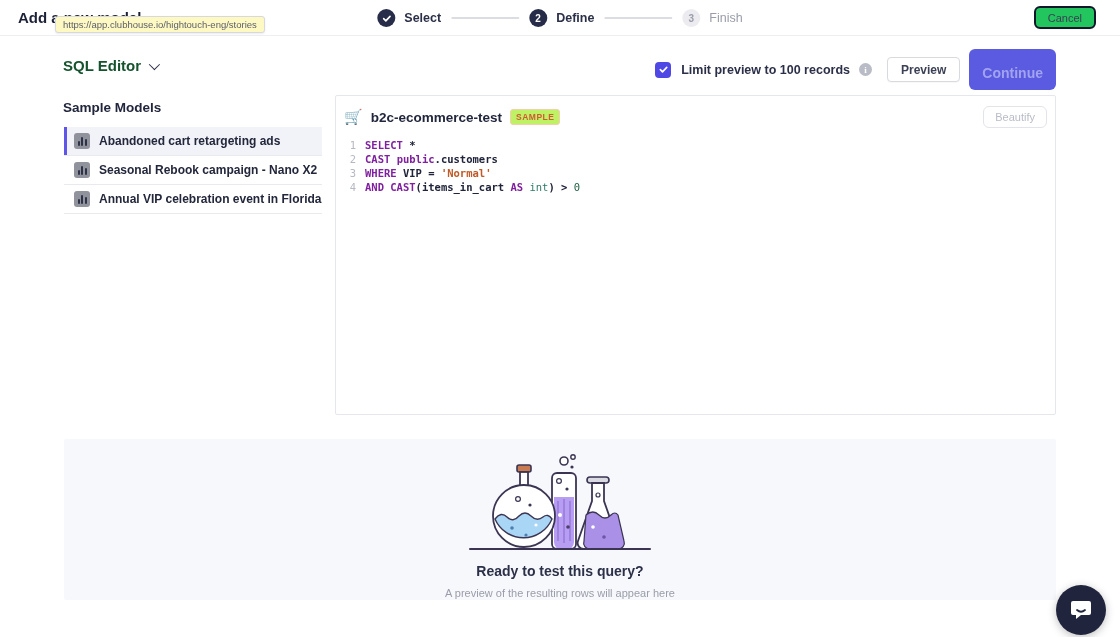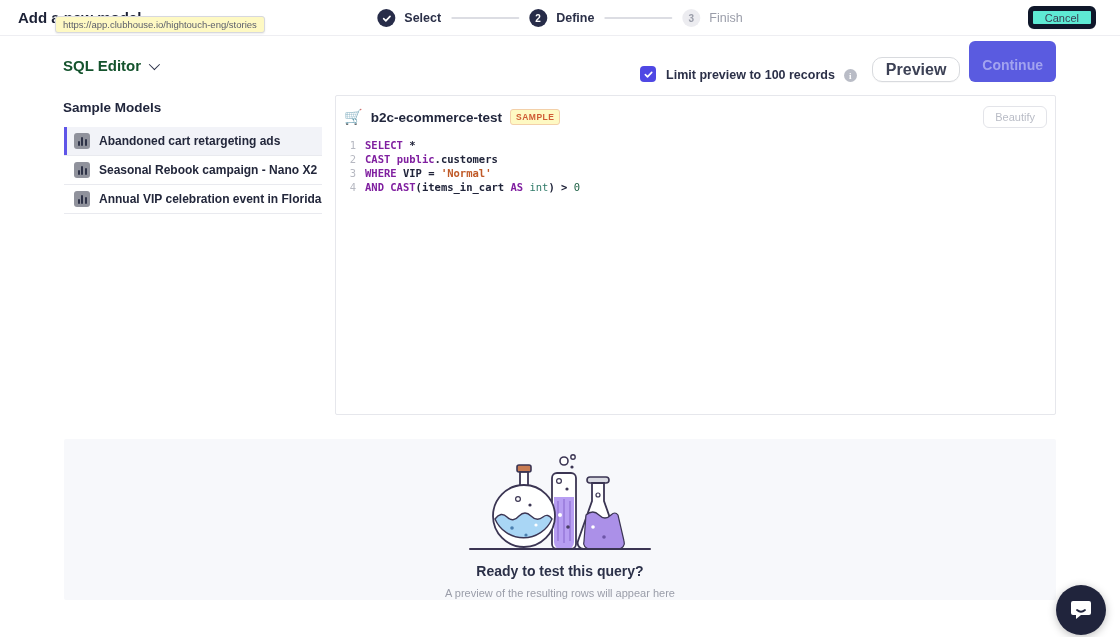--- a/index.html
+++ b/index.html
@@ -32,49 +32,49 @@
     font-size:10px; font-weight:bold;
   }
   .step-circle.done, .step-circle.active { background:#272c49; color:#ffffff; }
   .step-circle.upcoming { background:#ececf0; color:#9a9da9; }
   .step-label { font-size:12.5px; font-weight:bold; color:#2b3048; }
   .step-label.upcoming { color:#9a9da9; font-weight:normal; }
   .step-line { width:68px; height:2px; background:#dcdde3; border-radius:1px; }
   .check-glyph { width:9px; height:9px; display:block; }
   .cancel-btn {
     position:absolute; right:24px; top:6px; height:23px; padding:0 12px;
-    background:#5eead4; border:5px solid #0f172a; border-radius:6px;
+    background:#22c55e; border:2px solid #0f172a; border-radius:6px;
     font-size:11px; color:#3c4155; font-family:inherit; cursor:pointer;
     box-shadow:0 1px 1px rgba(0,0,0,0.03);
   }
   
   .sql-editor-heading {
     position:absolute; left:63px; top:57px; display:flex; align-items:center; gap:8px;
     font-size:15px; font-weight:bold; color:#14532d; cursor:pointer;
   }
   .chevron-down {
     width:8px; height:8px; border-right:1.8px solid #2b3048; border-bottom:1.8px solid #2b3048;
     transform:rotate(45deg) translateY(-2px);
   }
   .right-controls {
-    position:absolute; right:64px; top:57px; display:flex; align-items:flex-end; gap:9px; height:25px;
+    position:absolute; right:64px; top:57px; display:flex; align-items:center; gap:9px; height:25px;
   }
   .limit-checkbox {
     width:16px; height:16px; background:#4f48e4; border-radius:4px;
     display:flex; align-items:center; justify-content:center; cursor:pointer;
   }
   .limit-label { font-size:12.5px; color:#2b3048; font-weight:bold; margin-left:1px; }
   .info-icon {
     width:13px; height:13px; border-radius:50%; background:#b9bcc6; color:#ffffff;
     font-size:9px; font-weight:bold; display:flex; align-items:center; justify-content:center;
     font-family:"Liberation Serif", serif; cursor:pointer;
   }
   .preview-btn {
-    height:25px; padding:0 13px; background:#ffffff; border:1px solid #d8dade; border-radius:10px;
-    font-size:16px; font-weight:bold; color:#3c4155; font-family:inherit; cursor:pointer; margin-left:6px;
+    height:25px; padding:0 13px; background:#ffffff; border:1px solid #d8dade; border-radius:4px;
+    font-size:12px; font-weight:bold; color:#3c4155; font-family:inherit; cursor:pointer; margin-left:6px;
     box-shadow:0 1px 1px rgba(0,0,0,0.03);
   }
   .continue-btn {
     height:41px; padding:16px 13px; background:#5a5be0; border:none; border-radius:6px;
     font-size:14px; font-weight:bold; color:#a2a3ef; font-family:inherit; cursor:pointer;
   }
   
   .sample-heading { position:absolute; left:63px; top:100px; font-size:13.5px; font-weight:bold; color:#21263c; }
   .model-list { position:absolute; left:64px; top:126px; width:258px; border-top:1px solid #ffffff; }
   .model-row {
@@ -95,21 +95,21 @@
   
   .editor-panel {
     position:absolute; left:335px; top:95px; width:721px; height:320px;
     background:#ffffff; border:1px solid #e6e7ec; border-radius:2px;
   }
   .editor-header { height:32px; display:flex; align-items:center; padding:10px 8px 0 8px; }
   .model-emoji { font-size:15px; margin-right:8px; }
   .editor-title { font-size:13.5px; font-weight:bold; color:#21263c; }
   .sample-badge {
     margin-left:8px; font-size:8.5px; font-weight:bold; letter-spacing:0.5px; color:#cf5b35;
-    background:#fef9c3; border:1px solid #f3d0a9; border-radius:3px; padding:2px 5px 1.5px;
+    background:#bef264; border:1px solid #f3d0a9; border-radius:3px; padding:2px 5px 1.5px;
   }
   .beautify-btn {
     margin-left:auto; height:22px; padding:0 11px; background:#ffffff;
     border:1px solid #e3e4e9; border-radius:6px; font-size:11px; color:#b9bcc6;
     font-family:inherit; cursor:default;text-align:right;
   }
   .code-area { padding:10px 0 0 6px; font-family:"DejaVu Sans Mono", monospace; font-size:10.5px; line-height:14px; cursor:text; }
   .code-line { white-space:pre; display:flex; }
   .ln { width:14px; text-align:right; color:#b6b8c1; margin-right:9px; flex:0 0 auto; }
   .tok-kw  { color:#8020a0; font-weight:bold; }

